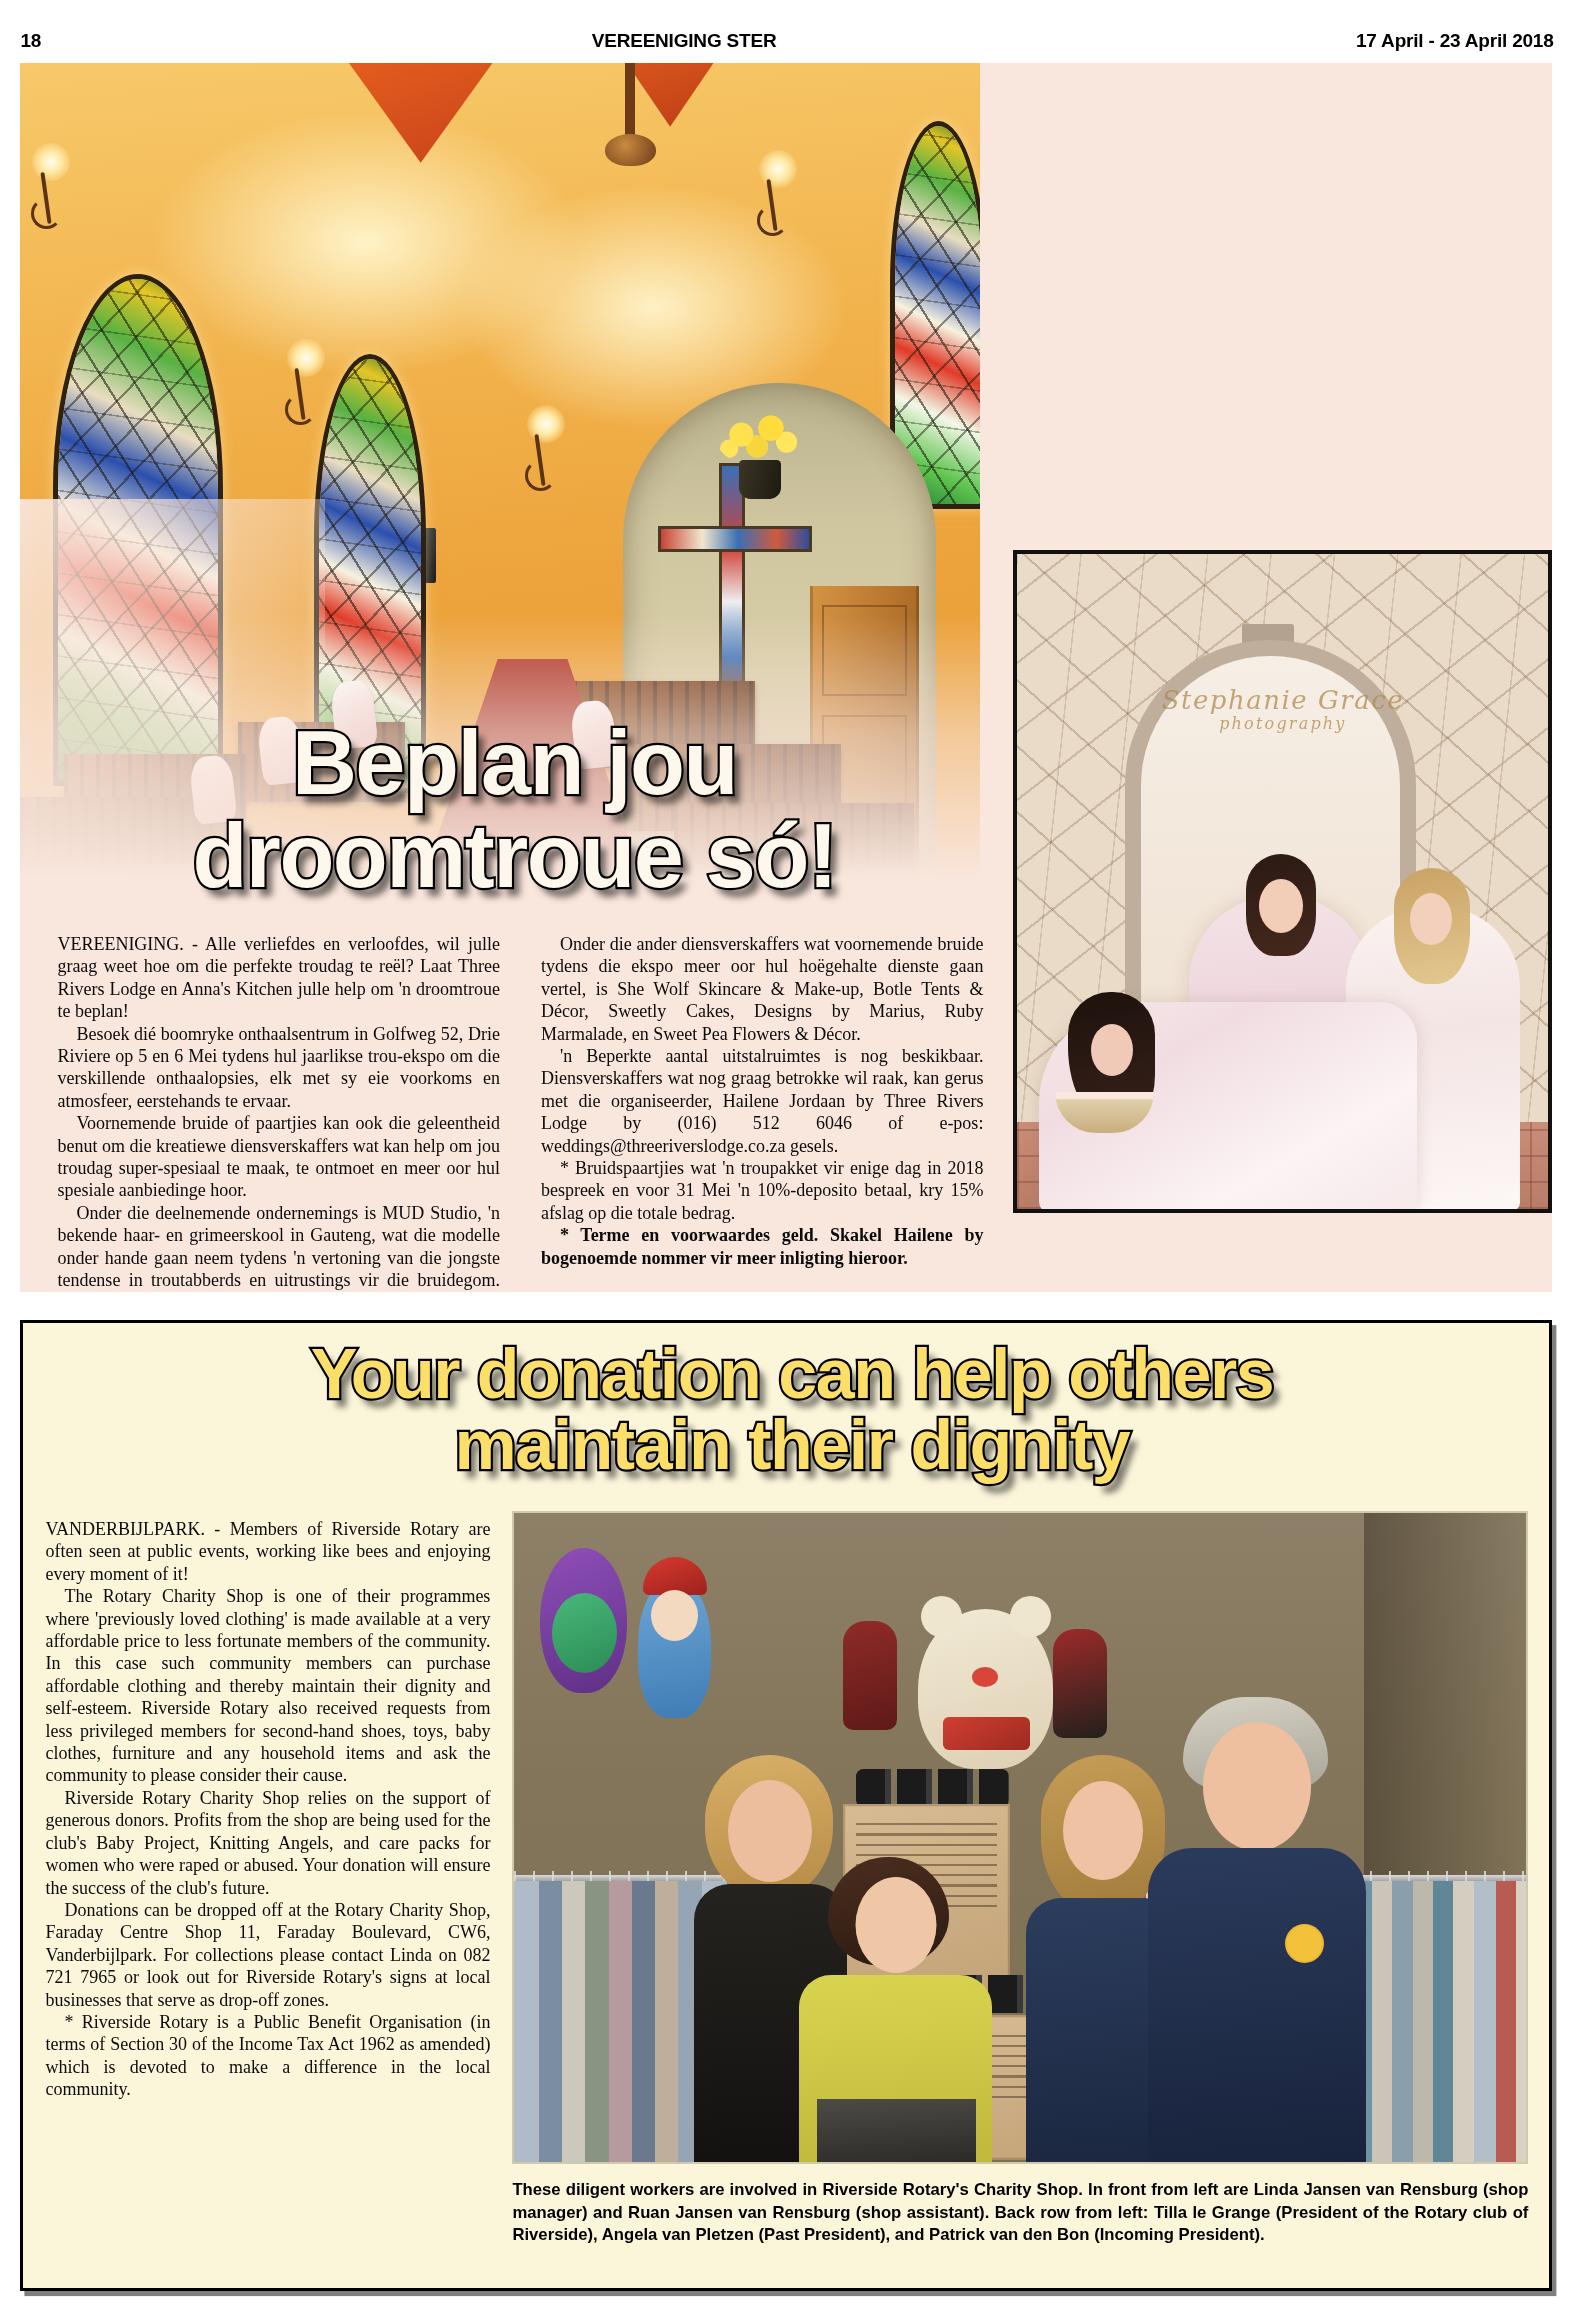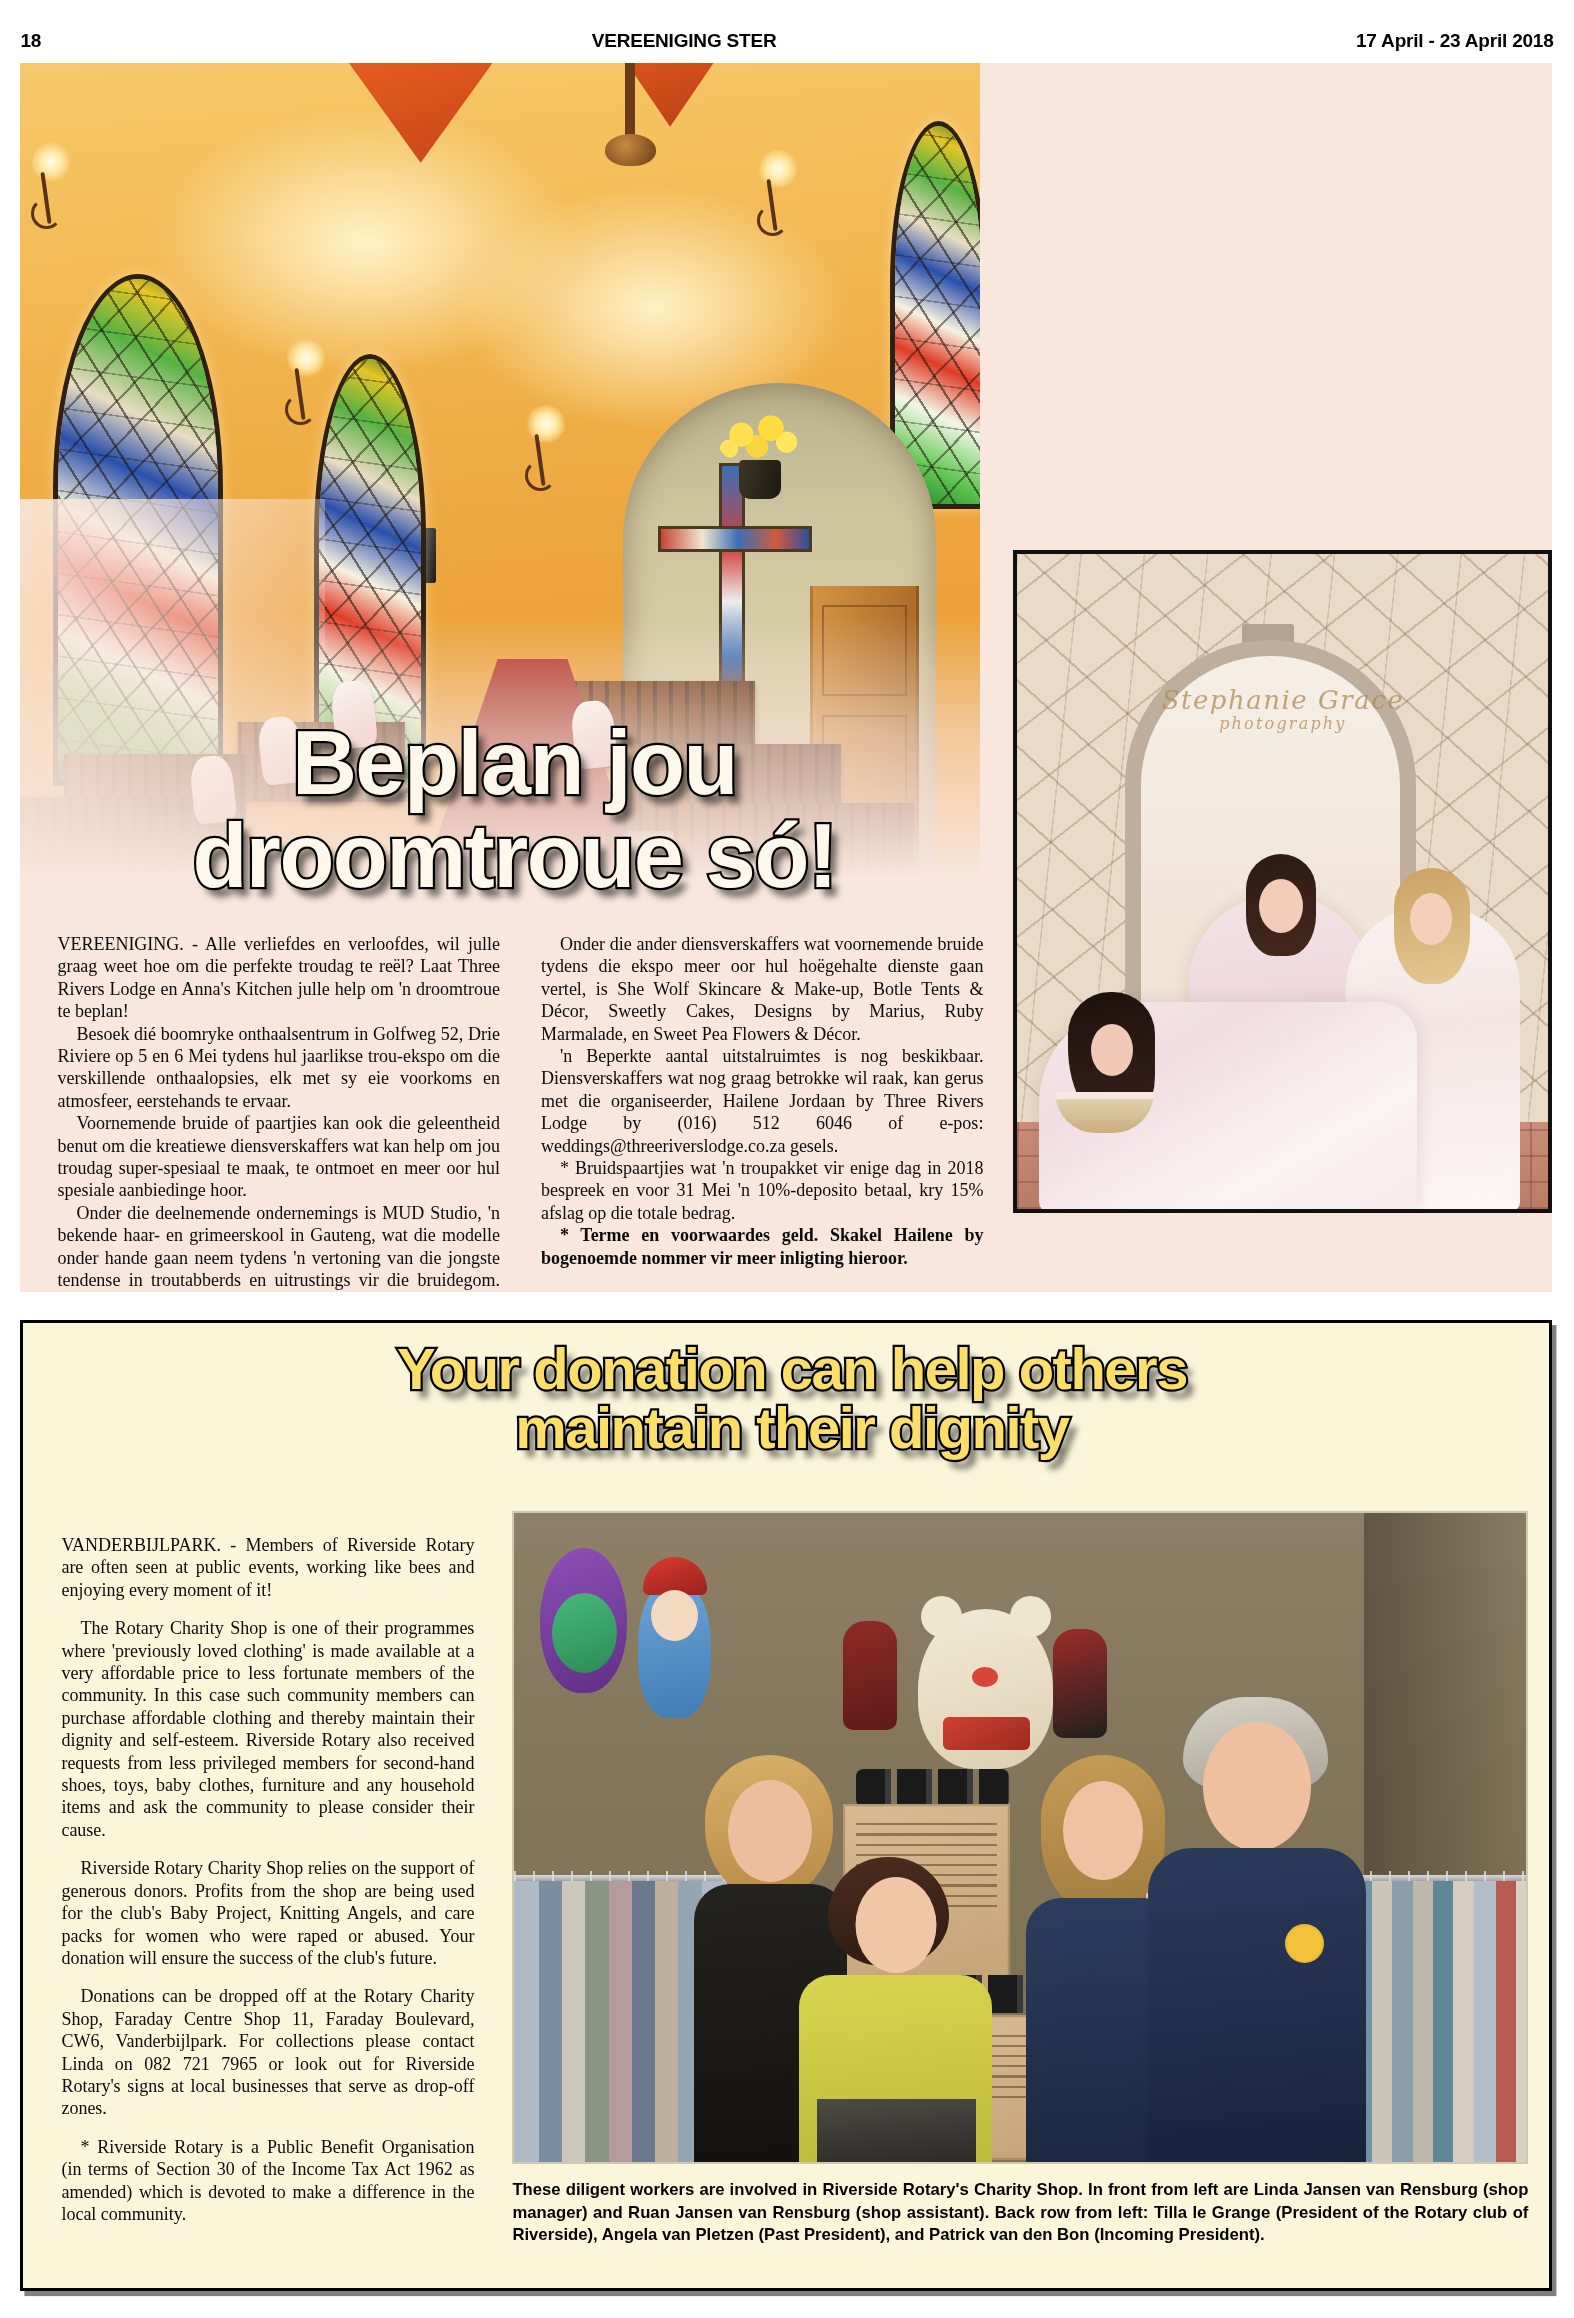--- a/index.html
+++ b/index.html
@@ -474,42 +474,42 @@
     box-sizing: border-box;
     box-shadow: 4.4px 5.1px 0 rgba(0,0,0,.5);
     overflow: hidden;
   }
   .donation-headline {
     position: absolute;
     left: 11px; right: 0;
     top: 16px;
     font-family: "Liberation Sans", sans-serif;
     font-weight: bold;
-    font-size: 58px;
+    font-size: 70px;
     line-height: 1.02;
     letter-spacing: -1.5px;
     color: #fcde6b;
     text-align: center;
     -webkit-text-stroke: 4.4px #000;
     paint-order: stroke fill;
     text-shadow: 7.3px 8.7px 6.5px rgba(0,0,0,.5);
   }
   .donation-body {
     position: absolute;
     left: 22px;
     top: 195px;
     width: 445px;
     font-family: "Liberation Serif", serif;
     font-size: 18px;
     line-height: 1.245;
     text-align: justify;
     color: #0b0b0b;
     hyphens: auto;
   }
-  .donation-body p { margin: 16px; text-indent: 19px; }
+  .donation-body p { margin: 0; text-indent: 19px; }
   .donation-body p.lead { text-indent: 0; }
 
   
   .rotary-photo {
     position: absolute;
     left: 489px;
     top: 188px;
     width: 1016px;
     height: 653px;
     background: #9a8c72;

